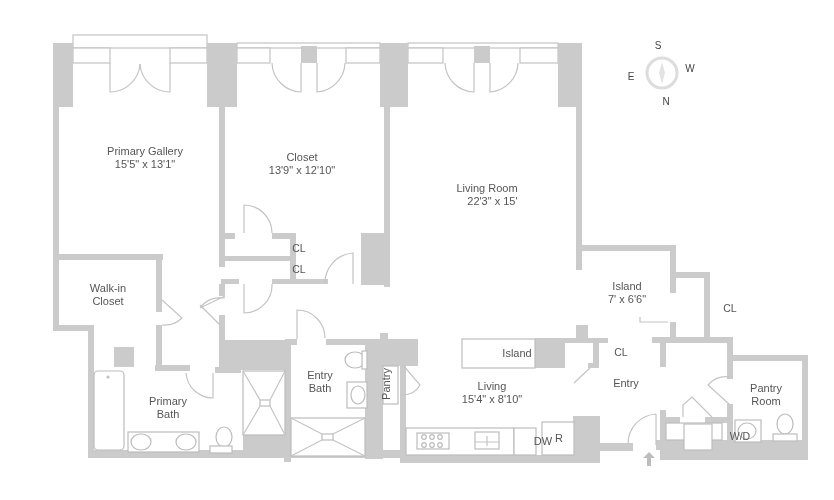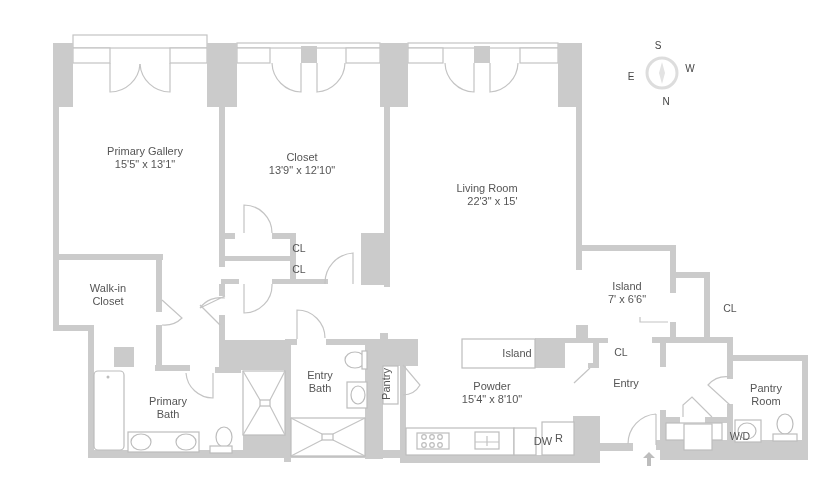--- a/index.html
+++ b/index.html
@@ -228,21 +228,21 @@
 </div>
 <div class="lbl" style="left:487px;top:182px;text-align:right;">
   <span>Living Room</span>
   <span>22'3" x 15'</span>
 </div>
 <div class="lbl" style="left:627px;top:280px;">
   <span>Island</span>
   <span>7' x 6'6"</span>
 </div>
 <div class="lbl" style="left:492px;top:380px;">
-  <span>Powder</span>
+  <span>Living</span>
   <span>15'4" x 8'10"</span>
 </div>
 <div class="lbl" style="left:108px;top:282px;">
   <span>Walk-in</span>
   <span>Closet</span>
 </div>
 <div class="lbl" style="left:168px;top:395px;">
   <span>Primary</span>
   <span>Bath</span>
 </div>

